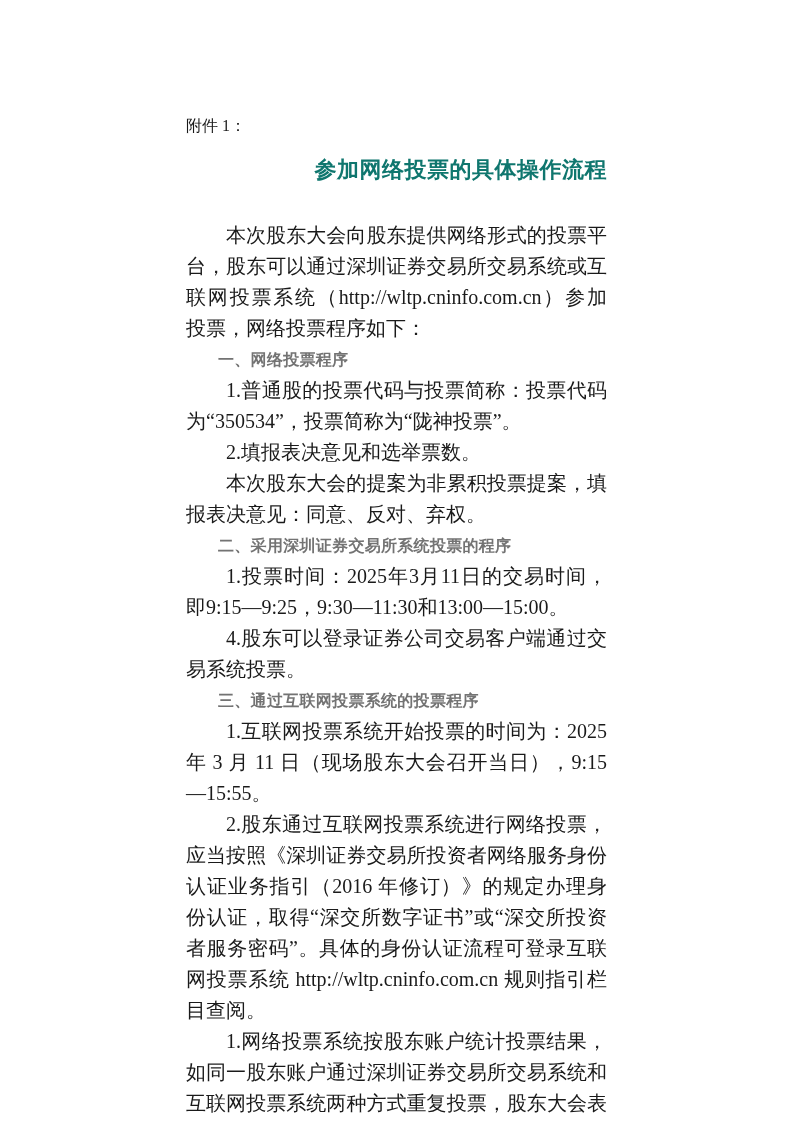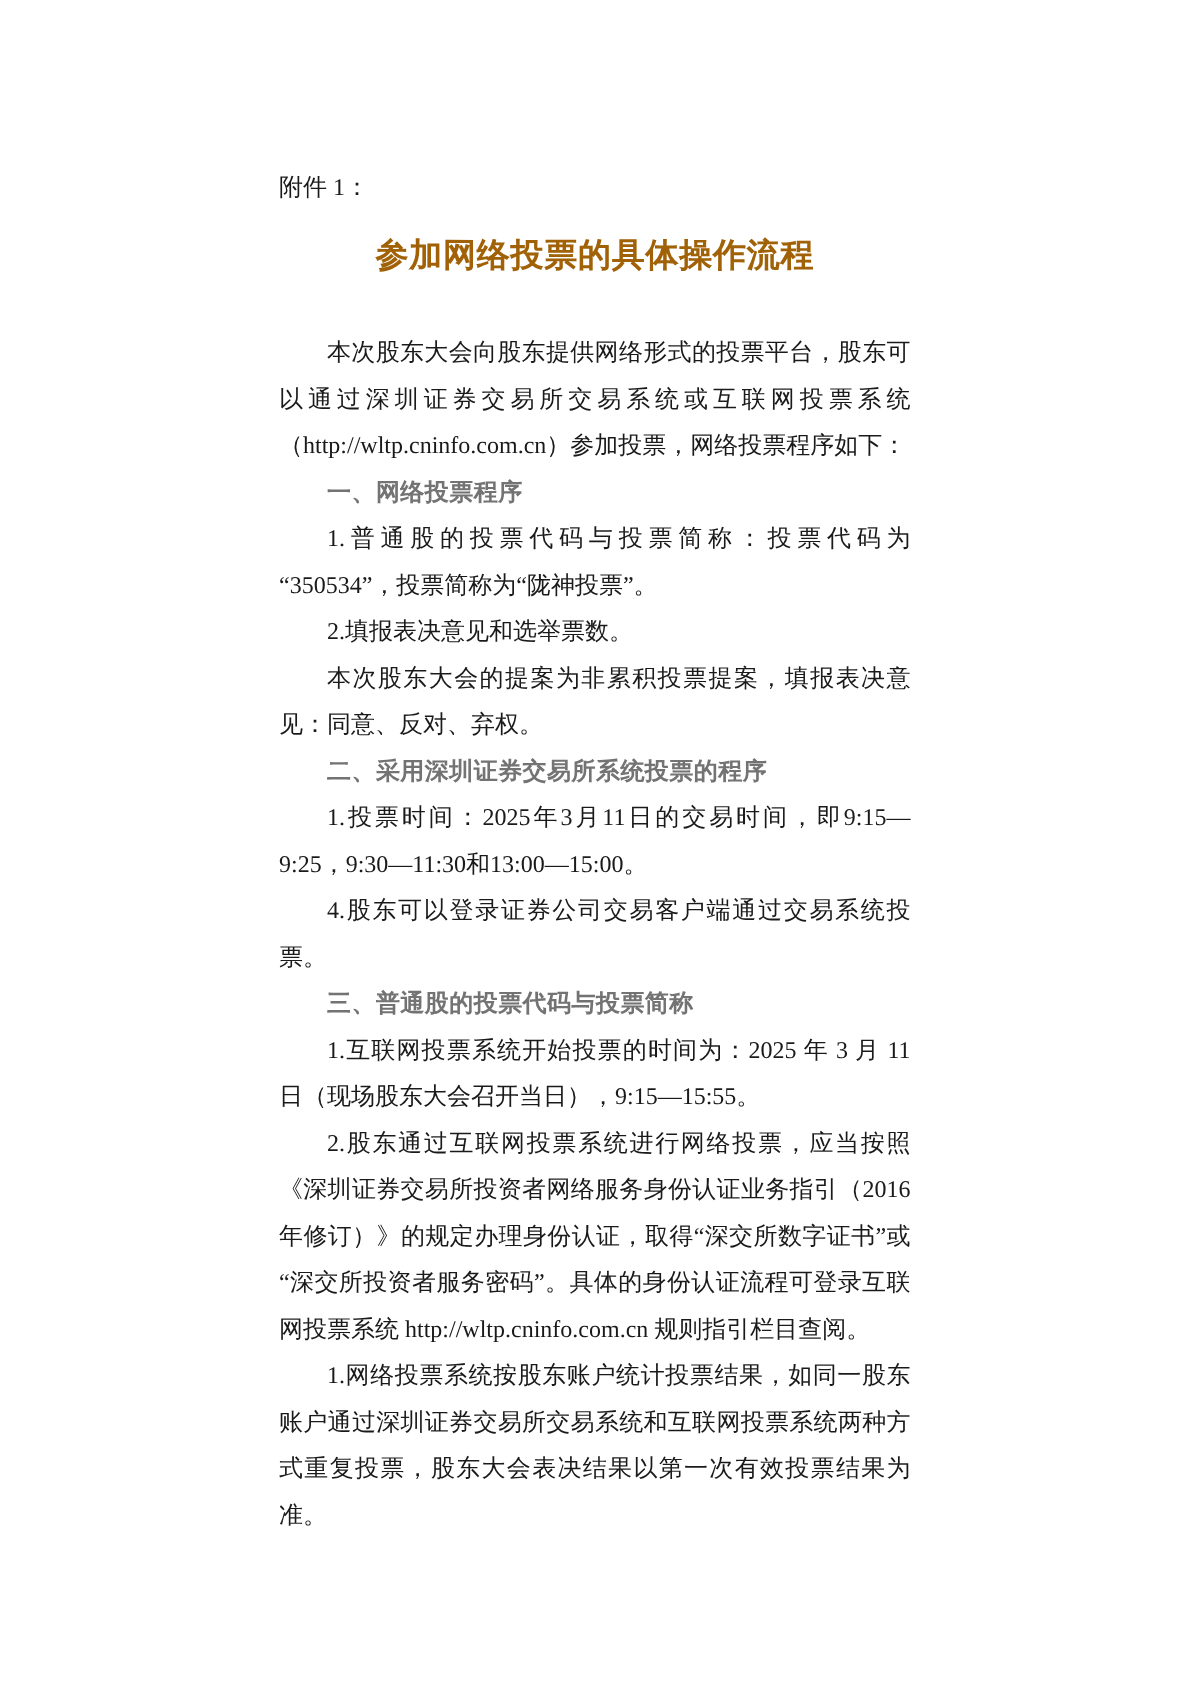--- a/index.html
+++ b/index.html
@@ -22,31 +22,31 @@
   .attachment-label {
     font-size: 16px;
     line-height: 19px;
     text-align: left;
   }
   .doc-title {
     margin-top: 22px;
     font-size: 22px;
     line-height: 26px;
     font-weight: bold;
-    text-align: center;
+    text-align: right;
     font-family: "Liberation Sans", "DejaVu Sans", sans-serif;
     letter-spacing: 0.5px;
-    color: #a16207;
+    color: #0f766e;
   }
   .doc-body {
     margin-top: 37px;
   }
   .para {
     margin: 0;
-    font-size: 16px;
+    font-size: 20px;
     line-height: 31px;
     text-indent: 2em;
     text-align: justify;
     word-break: break-word;
   }
   .heading {
     margin: 0;
     font-size: 16px;
     line-height: 31px;
     text-indent: 2em;
@@ -69,19 +69,19 @@
 
     <p class="heading">一、网络投票程序</p>
     <p class="para">1.普通股的投票代码与投票简称：投票代码为“350534”，投票简称为“陇神投票”。</p>
     <p class="para">2.填报表决意见和选举票数。</p>
     <p class="para">本次股东大会的提案为非累积投票提案，填报表决意见：同意、反对、弃权。</p>
 
     <p class="heading">二、采用深圳证券交易所系统投票的程序</p>
     <p class="para">1.投票时间：2025年3月11日的交易时间，即9:15—9:25，9:30—11:30和13:00—15:00。</p>
     <p class="para">4.股东可以登录证券公司交易客户端通过交易系统投票。</p>
 
-    <p class="heading">三、普通股的投票代码与投票简称</p>
+    <p class="heading">三、通过互联网投票系统的投票程序</p>
     <p class="para">1.互联网投票系统开始投票的时间为：2025 年 3 月 11 日（现场股东大会召开当日），9:15—15:55。</p>
     <p class="para">2.股东通过互联网投票系统进行网络投票，应当按照《深圳证券交易所投资者网络服务身份认证业务指引（2016 年修订）》的规定办理身份认证，取得“深交所数字证书”或“深交所投资者服务密码”。具体的身份认证流程可登录互联网投票系统 http://wltp.cninfo.com.cn 规则指引栏目查阅。</p>
 
     <p class="para">1.网络投票系统按股东账户统计投票结果，如同一股东账户通过深圳证券交易所交易系统和互联网投票系统两种方式重复投票，股东大会表决结果以第一次有效投票结果为准。</p>
   </div>
 </div>
 
 </body></html>

